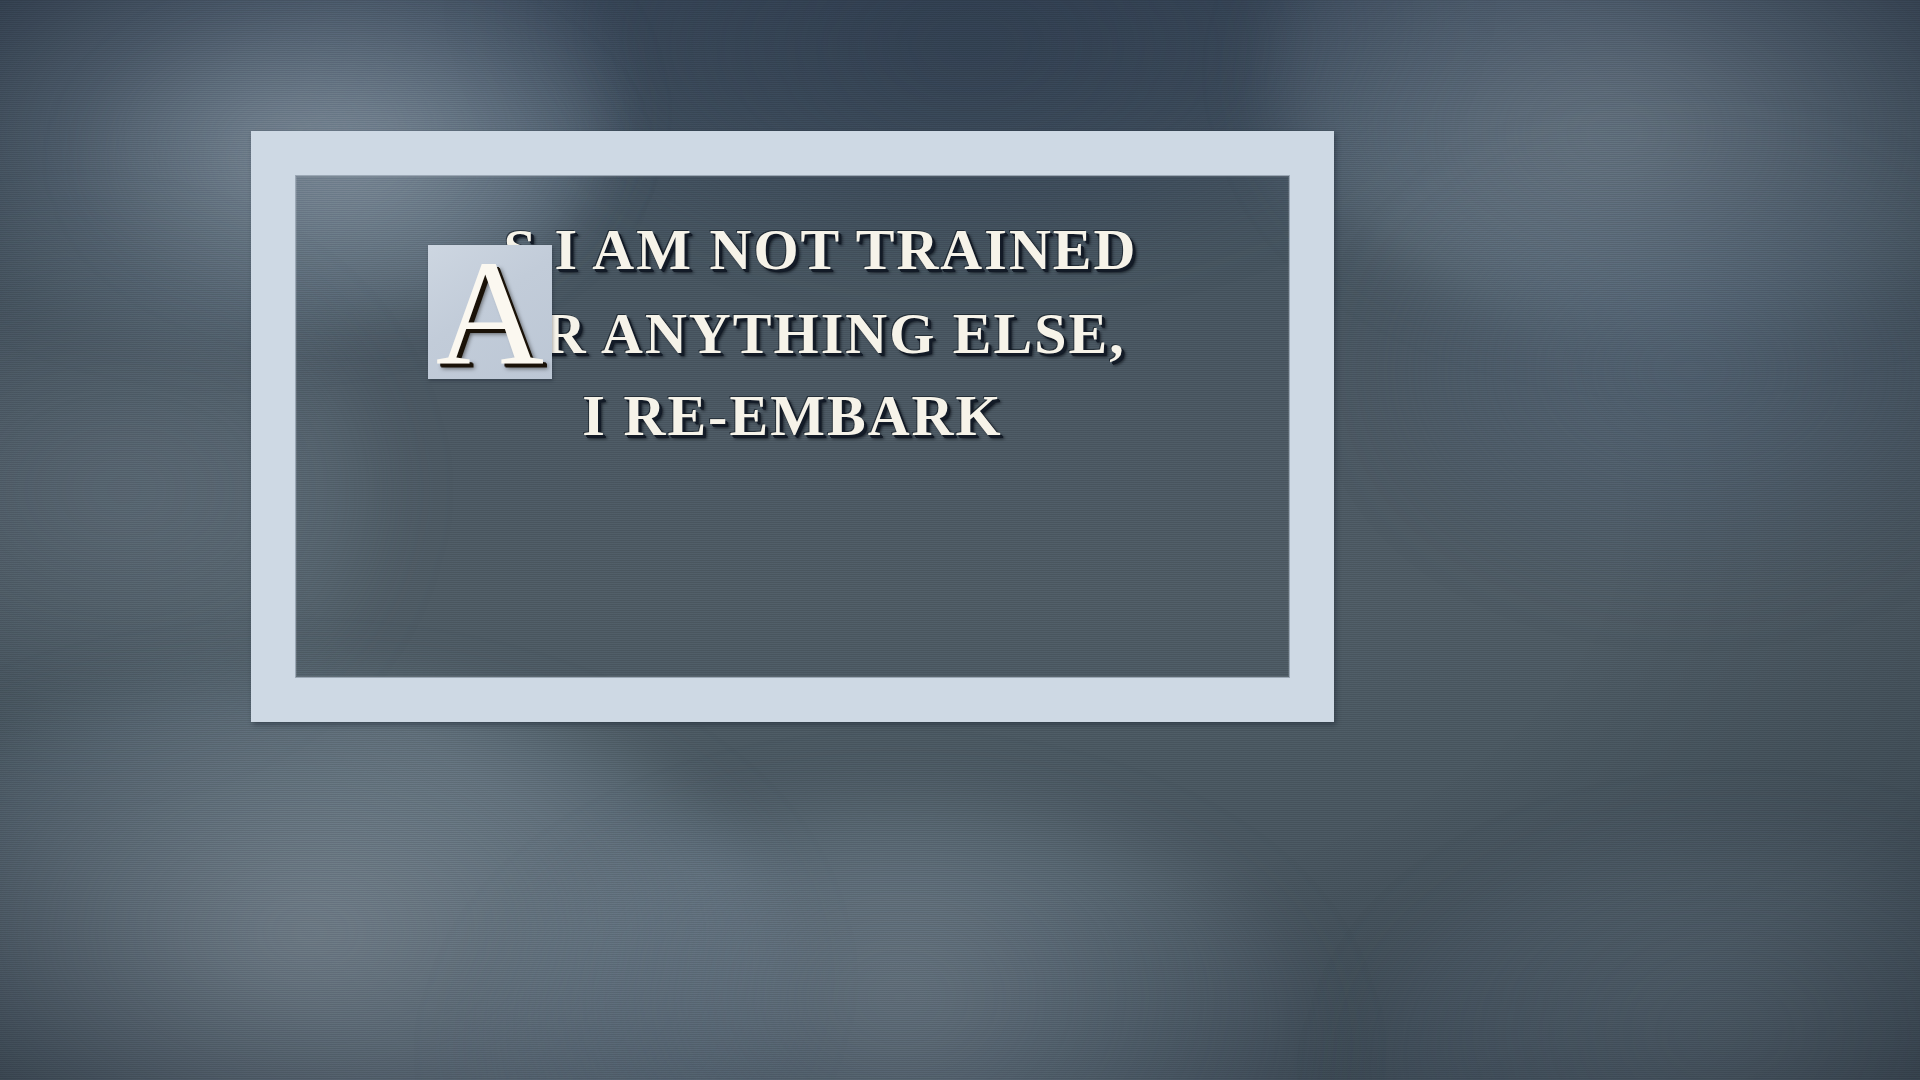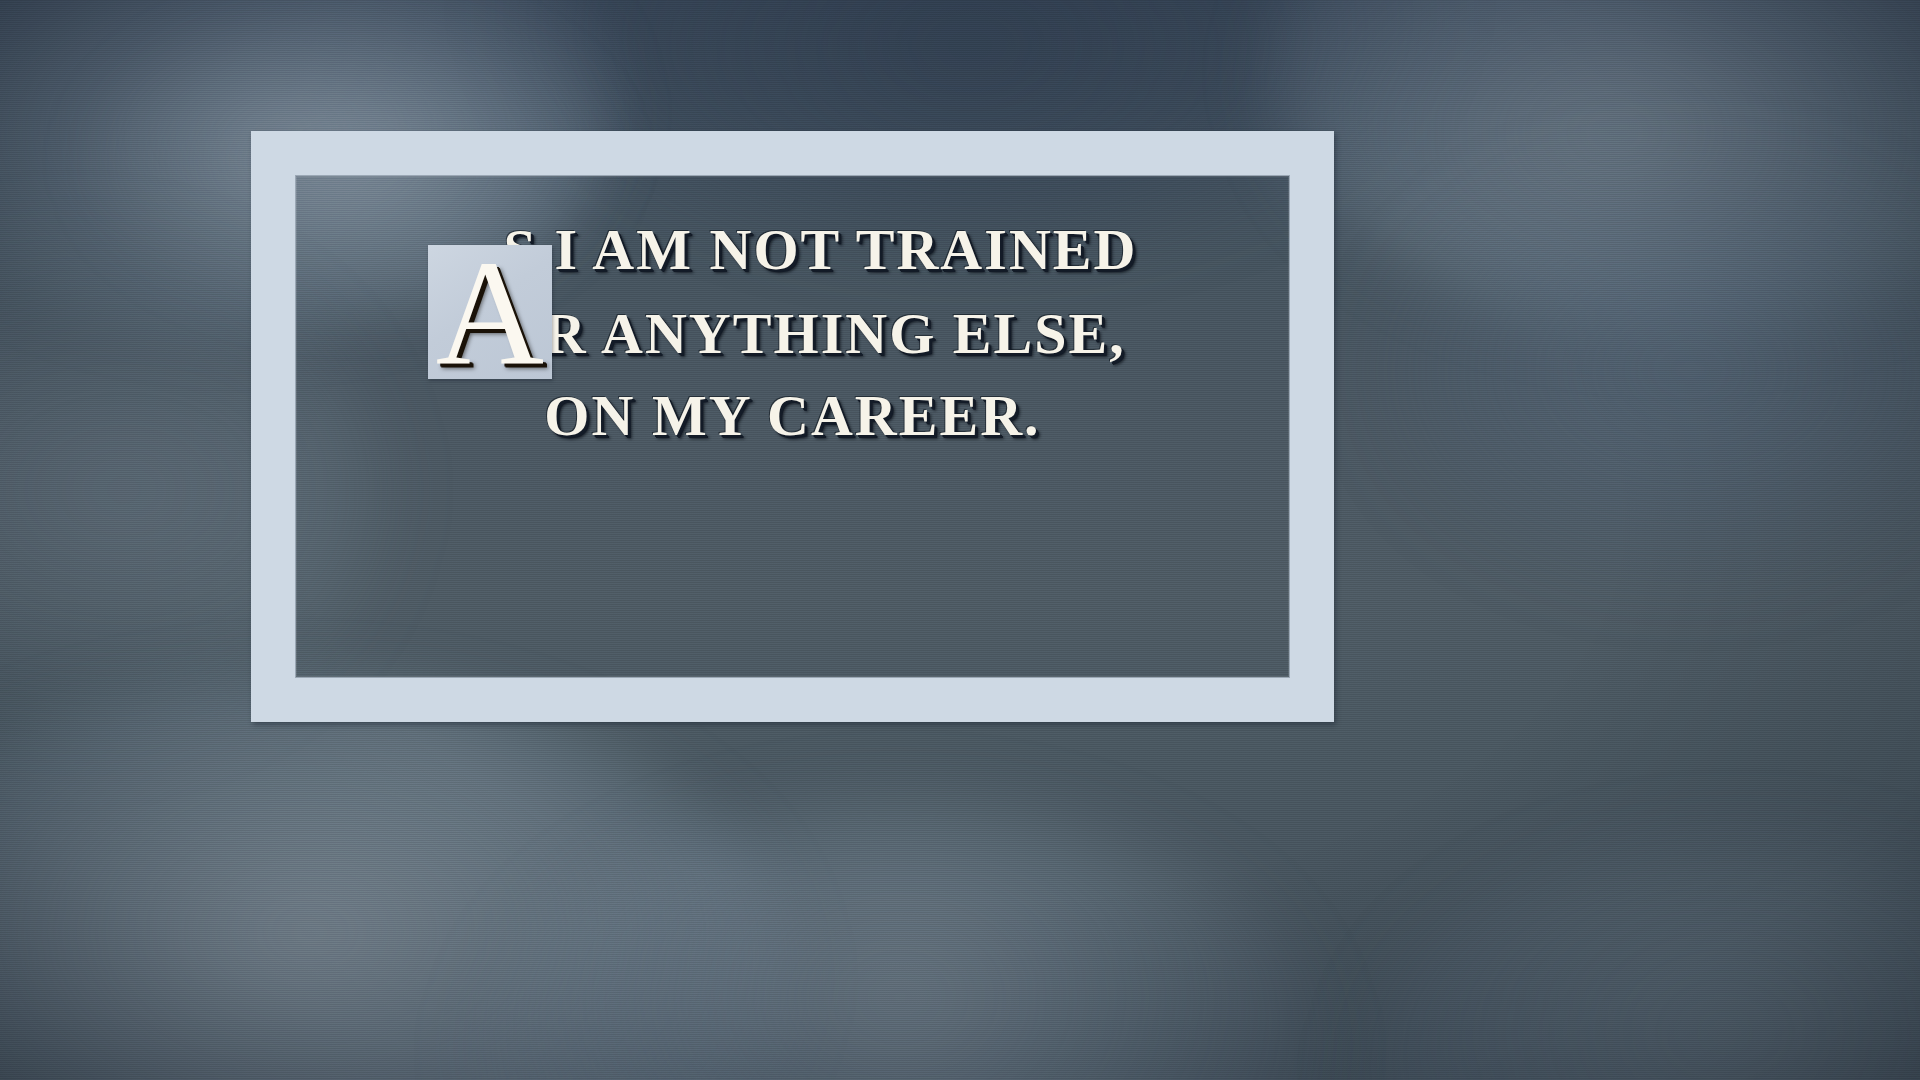--- a/index.html
+++ b/index.html
@@ -266,20 +266,20 @@
   <div class="cloud cloud-bottom-center"></div>
   <div class="cloud cloud-bottom-right"></div>
   <div class="grain"></div>
   <div class="vignette"></div>
 
   <div id="card-frame"></div>
 
   <div id="quote-block">
     <div class="quote-line" id="line-1">S I AM NOT TRAINED</div>
     <div class="quote-line" id="line-2">FOR ANYTHING ELSE,</div>
-    <div class="quote-line" id="line-4">ON MY CAREER.</div>
+    <div class="quote-line" id="line-3">I RE-EMBARK</div>
   </div>
 
   <div id="drop-cap">
     <span id="drop-cap-letter">A</span>
   </div>
 
 </div>
 
 </body></html>

